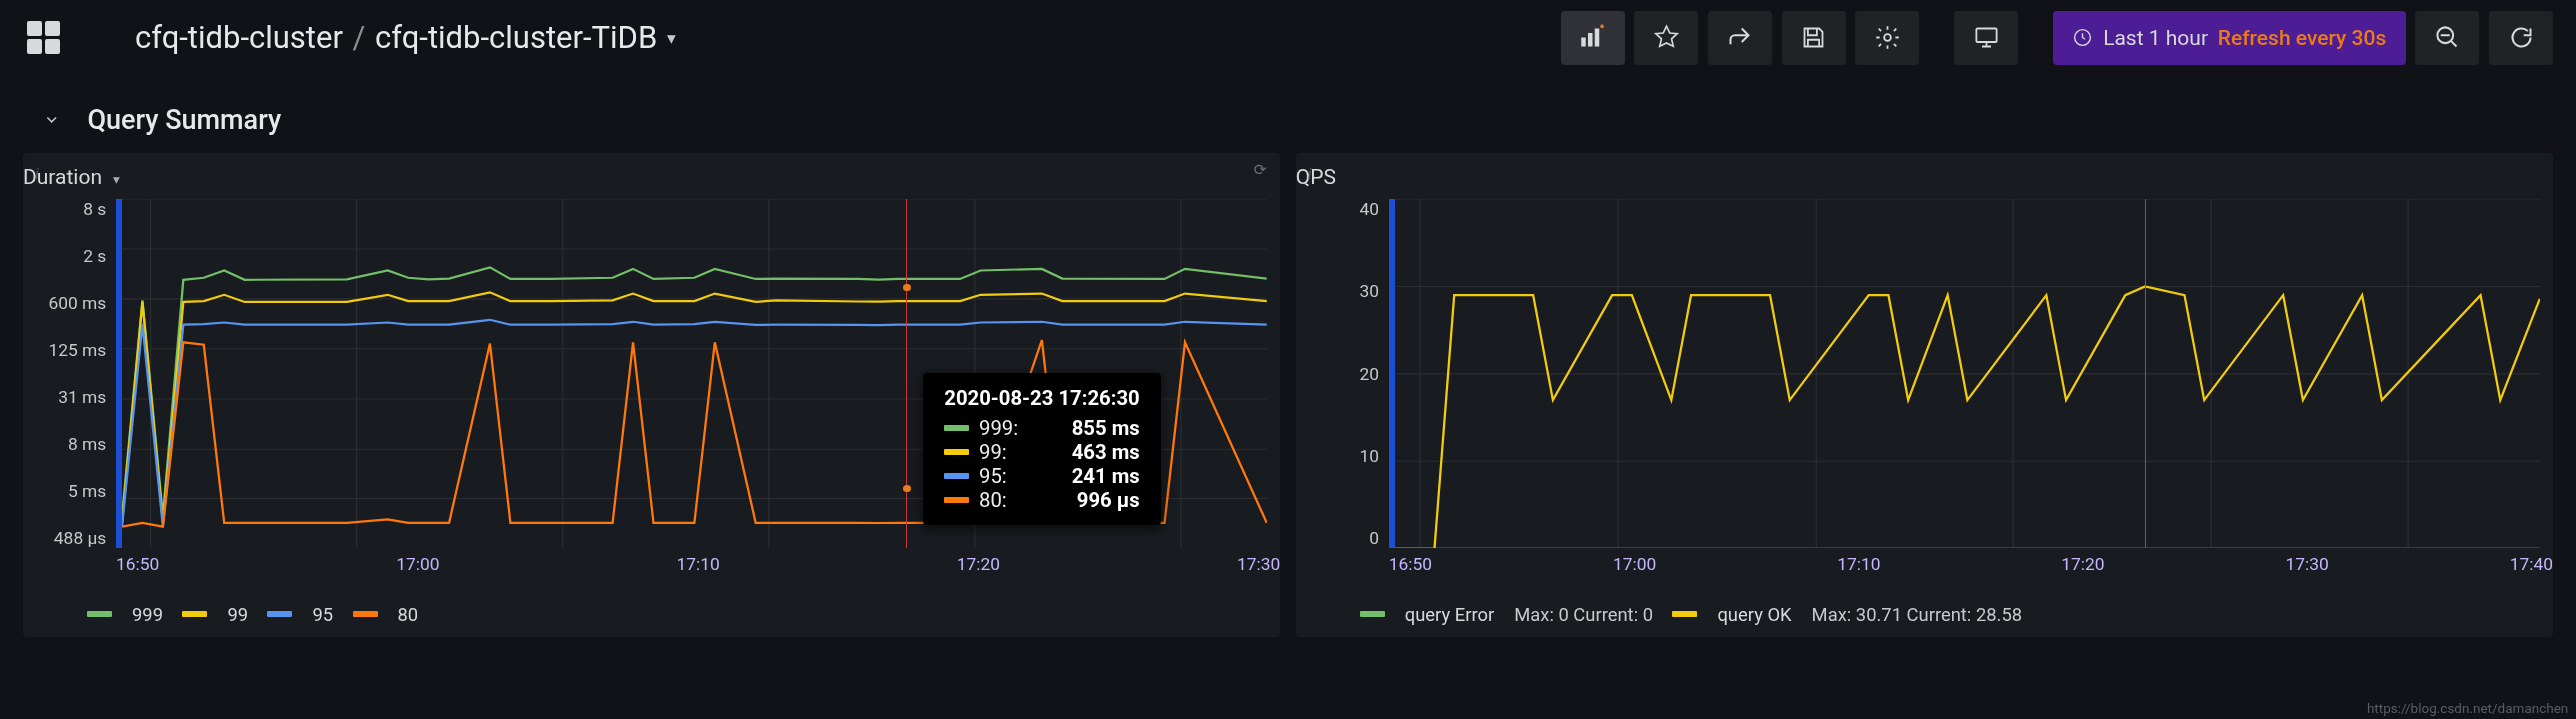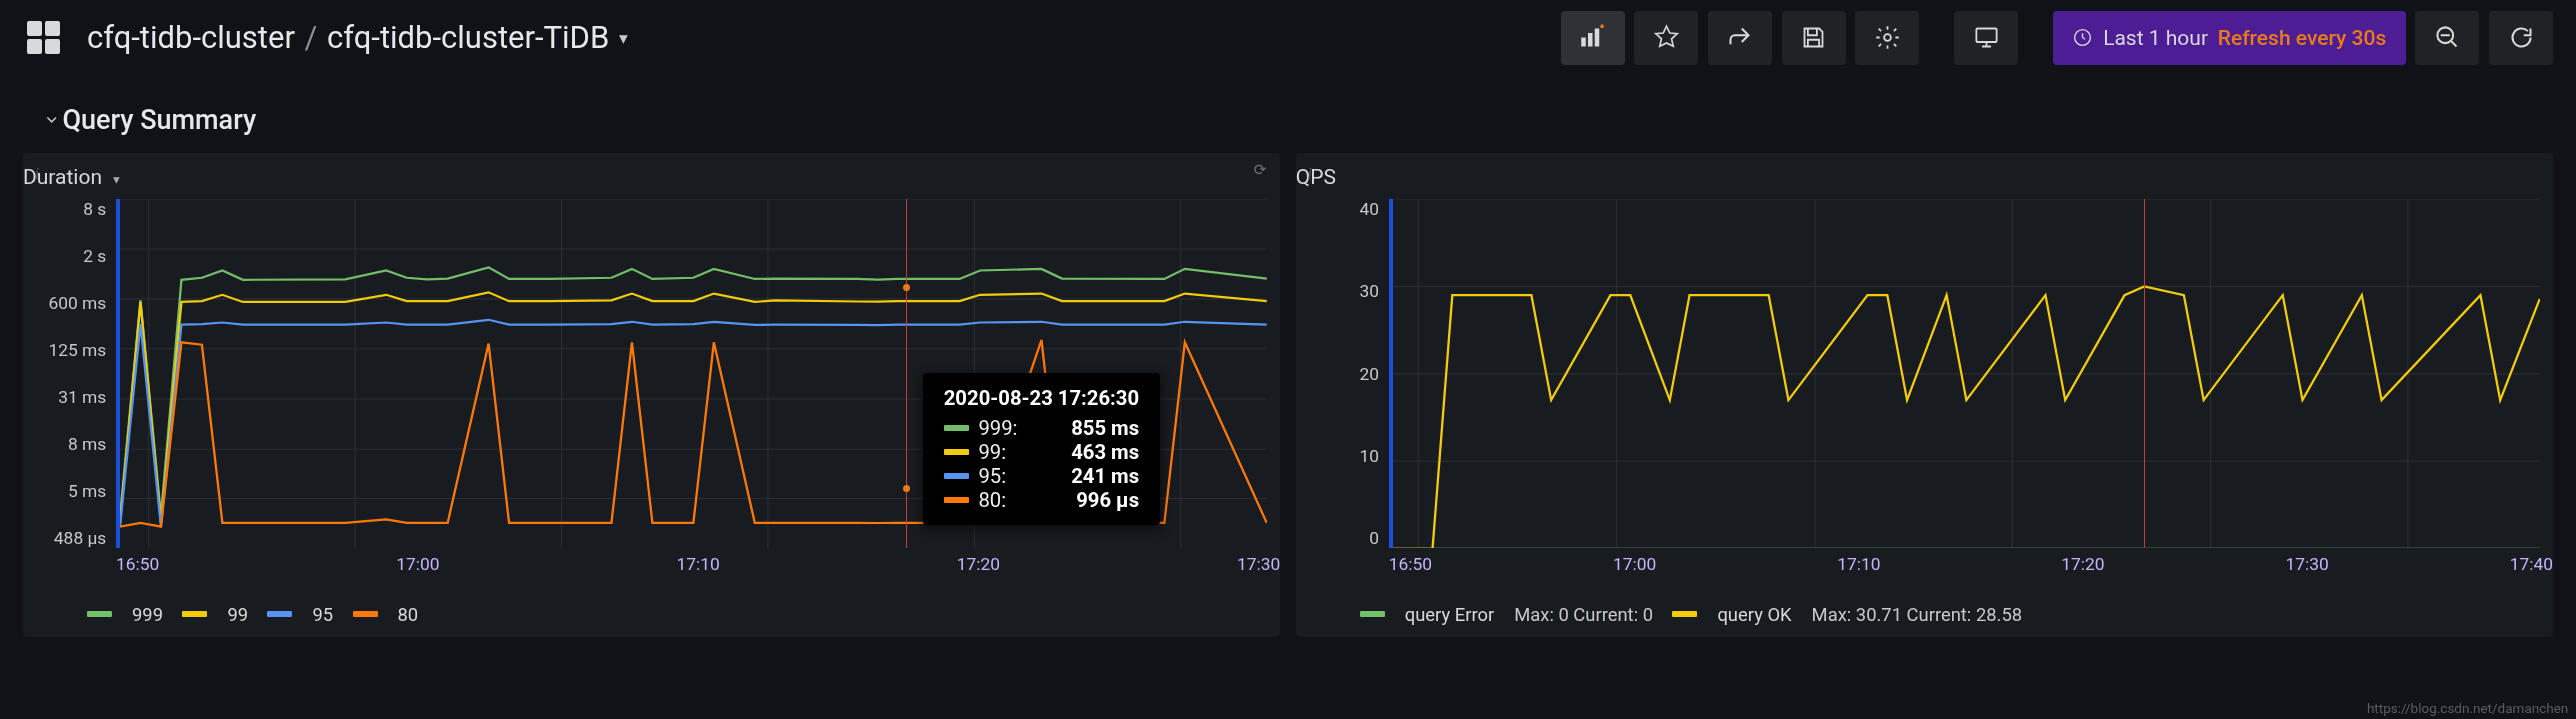--- a/index.html
+++ b/index.html
@@ -14,20 +14,21 @@
     position: relative;
     transform-origin: top left;
   }
 
   
   .topbar {
     height: 75px;
     display: flex;
     align-items: center;
     padding: 0 23px 0 27px;
+    gap: 48px;
   }
   .logo-icon {
     width: 33px; height: 33px;
     display: grid;
     grid-template-columns: 1fr 1fr;
     grid-template-rows: 1fr 1fr;
     gap: 2.9px;
   }
   .logo-icon span {
     background: #d8d9da;
@@ -68,21 +69,21 @@
     gap: 9.7px;
     cursor: pointer;
     font-size: 21px;
   }
   .time-btn .refresh { color: #eb7b18; font-weight: 500; }
 
   
   .section-header {
     display: flex;
     align-items: center;
-    gap: 2px;
+    gap: 27px;
     padding: 29px 0 17.4px 43px;
     font-size: 27px;
     font-weight: 500;
     color: #e7e8e9;
   }
   .section-header .chev { color: #c7c8c9; }
 
   
   .panels-row {
     display: flex;
@@ -131,21 +132,21 @@
     flex-direction: column;
     justify-content: space-between;
     align-items: flex-end;
     padding: 0 9.7px 0 0;
     font-size: 17.4px;
     color: #c7c8c9;
   }
   .plot {
     flex: 1;
     position: relative;
-    border-left: 4px solid #1d4ed8;
+    border-left: 6px solid #1d4ed8;
     text-decoration: underline;
   }
   .gridlines, .series-svg {
     position: absolute; inset: 0;
     width: 100%; height: 100%;
   }
   .gridlines line { stroke: #2c2e33; stroke-width: 1; }
   .series-svg path { fill: none; stroke-width: 2; }
   .series-svg path.area { stroke: none; }
 

